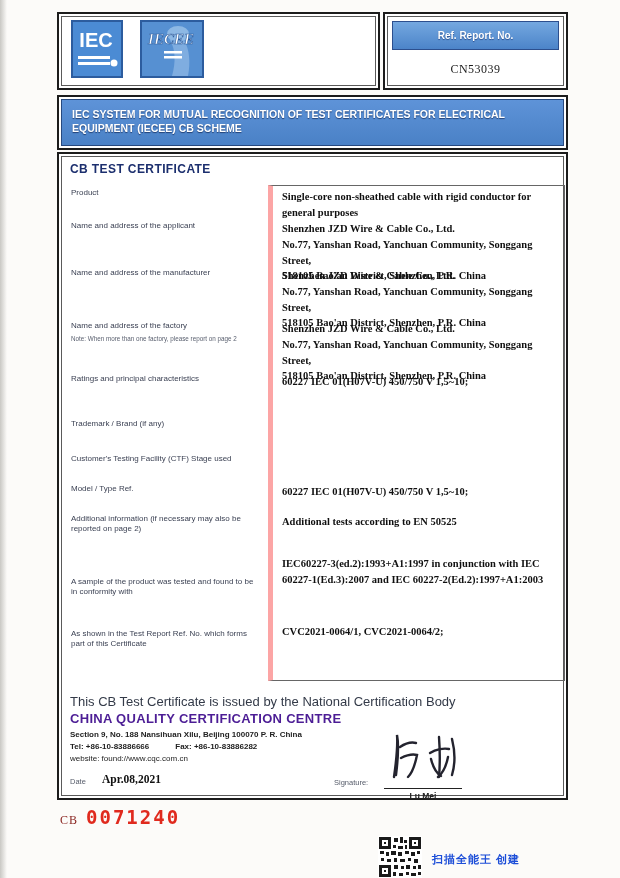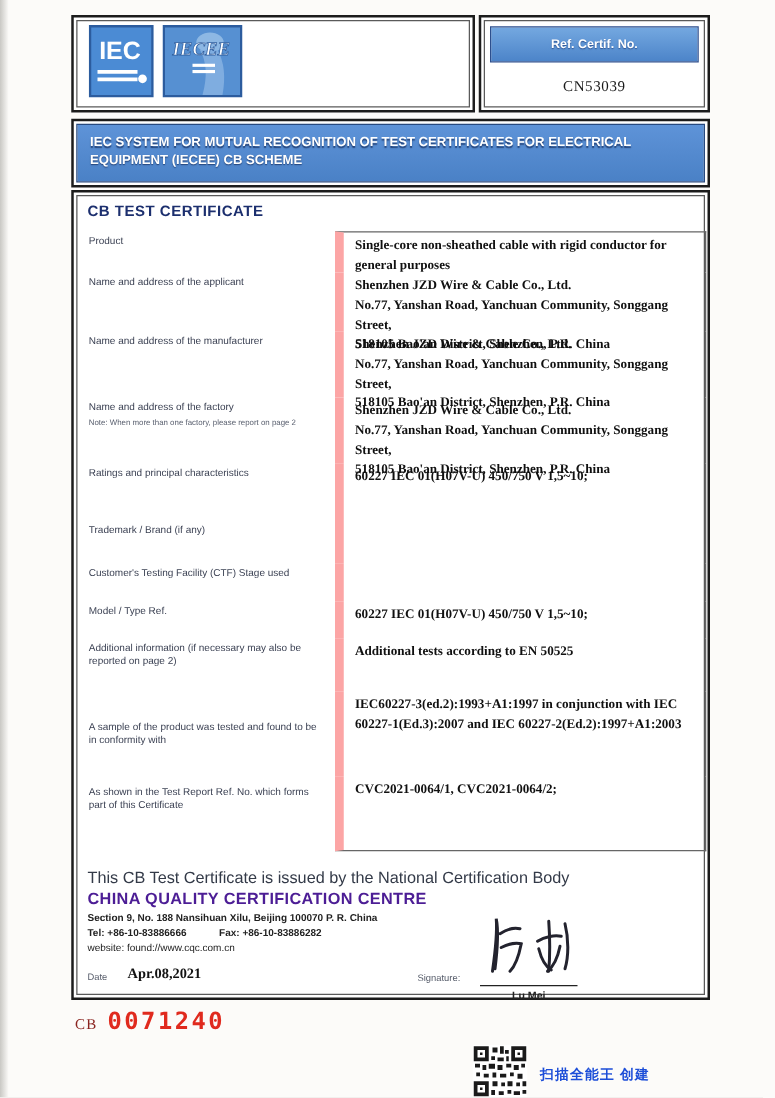--- a/index.html
+++ b/index.html
@@ -5,42 +5,42 @@
   html,body{margin:0;padding:0;background:#e9e8e4;}
   .page{position:relative;width:620px;height:878px;background:#fcfbf9;overflow:hidden;
         font-family:"Liberation Sans",sans-serif;color:#222;}
   .page::before{content:"";position:absolute;left:0;top:0;width:7px;height:100%;
         background:linear-gradient(90deg,#c9c8c4,#fcfbf9);}
   
   .dbox{position:absolute;border:2px solid #1c1c1c;background:#fff;padding:2px;box-sizing:border-box;}
   .dbox-inner{border:1px solid #5a5a5a;width:100%;height:100%;box-sizing:border-box;background:#fff;}
 
   
-  .logo-box-inner{display:flex;align-items:center;gap:7px;padding-left:9px;text-align:right;}
+  .logo-box-inner{display:flex;align-items:center;gap:17px;padding-left:9px;text-align:right;}
   .ref-inner{display:flex;flex-direction:column;}
   .ref-band{margin:4px;height:27px;background:linear-gradient(#74a8e0,#4c84c9);
         border:1px solid #2c4f8e;display:flex;align-items:center;justify-content:center;
         color:#fff;font-size:10px;font-weight:bold;text-shadow:0 1px 1px #2c4f8e;}
   .ref-val{flex:1;display:flex;align-items:center;justify-content:center;
         font-family:"Liberation Serif",serif;font-size:12px;color:#1a1a1a;letter-spacing:.5px;}
 
   
   .banner-inner{background:linear-gradient(#5e93d8,#4a81c6);border:1px solid #27497f;
         width:100%;height:100%;box-sizing:border-box;color:#fff;font-weight:bold;
         font-size:10.5px;line-height:1.35;padding:7px 10px;text-shadow:0 1px 1px rgba(25,50,100,.85);}
 
   
   .cert-title{position:absolute;top:5px;left:8px;font-size:12px;font-weight:bold;
         color:#1c2f6e;letter-spacing:.4px;}
   .rows{position:absolute;top:28px;left:6px;width:497px;}
   .row{display:flex;}
   .lab{width:200px;box-sizing:border-box;padding:3px 12px 0 3px;font-size:8px;
         color:#3c4254;line-height:1.3;}
   .note{display:block;margin-top:4px;font-size:6.3px;color:#5b6170;}
-  .val{flex:1;box-sizing:border-box;border-left:7px solid #fca5a5;border-right:1px solid #666;
+  .val{flex:1;box-sizing:border-box;border-left:5px solid #fca5a5;border-right:1px solid #666;
         padding:3px 9px;font-family:"Liberation Serif",serif;font-size:10.5px;font-weight:600;
         line-height:1.5;color:#101010;white-space:pre-line;}
   .r1 .val{border-top:1px solid #666;}
   .r11 .val{border-bottom:1px solid #666;}
   .r1{height:33px}.r2{height:47px}.r3{height:53px}.r4{height:53px}.r5{height:45px}
   .r6{height:35px}.r7{height:30px}.r8{height:30px}.r9{height:42px}.r10{height:68px}.r11{height:60px}
   .r10 .lab{padding-top:24px;}
   .r11 .lab{padding-top:8px;}
 
   .issued{position:absolute;top:537px;left:8px;font-size:13px;color:#333a48;}
@@ -90,21 +90,21 @@
           <text x="31" y="24" text-anchor="middle" font-family="Liberation Serif,serif" font-style="italic" font-size="15" font-weight="bold" fill="#fff" stroke="#2c5c9e" stroke-width="0.6">IECEE</text>
           <rect x="24" y="31" width="18" height="2.5" fill="#fff"></rect>
           <rect x="24" y="36" width="18" height="2.5" fill="#fff"></rect>
         </svg>
       </span>
     </div>
   </div>
 
   <div class="dbox" style="left:383px;top:12px;width:185px;height:78px;">
     <div class="dbox-inner ref-inner">
-      <div class="ref-band">Ref. Certif. No.</div>
+      <div class="ref-band">Ref. Report. No.</div>
       <div class="ref-val">CN53039</div>
     </div>
   </div>
 
   <div class="dbox" style="left:57px;top:95px;width:511px;height:55px;">
     <div class="banner-inner">IEC SYSTEM FOR MUTUAL RECOGNITION OF TEST CERTIFICATES FOR ELECTRICAL EQUIPMENT (IECEE) CB SCHEME</div>
   </div>
 
   <div class="dbox" style="left:57px;top:152px;width:511px;height:648px;">
     <div class="dbox-inner" style="position:relative;">

